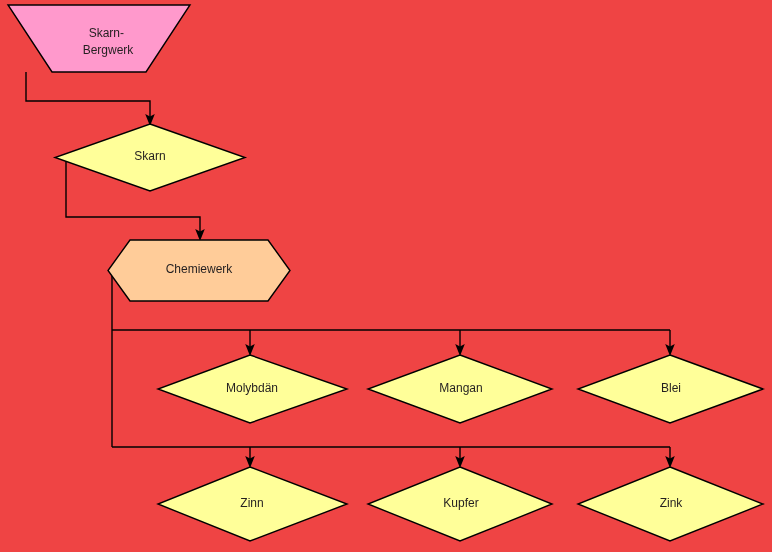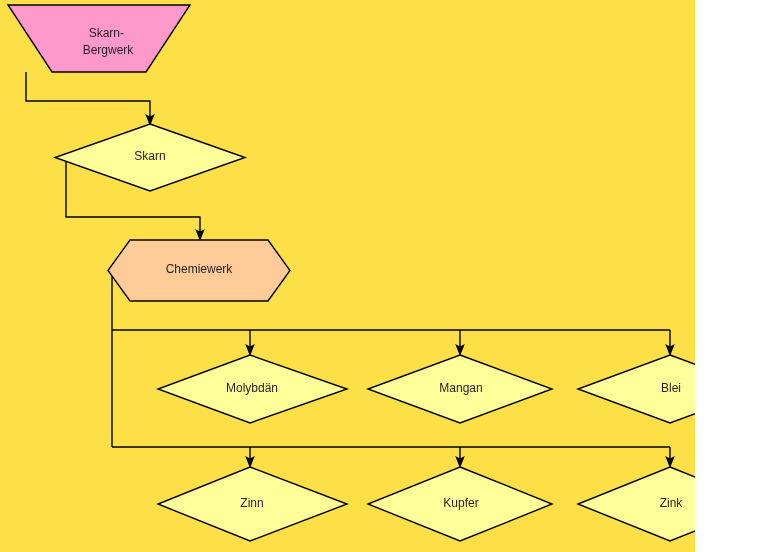--- a/index.html
+++ b/index.html
@@ -6,23 +6,23 @@
   html, body {
     margin: 0;
     padding: 0;
     background: #ffffff;
   }
   body {
     font-family: "Liberation Sans", sans-serif;
   }
   #canvas {
     position: relative;
-    width: 695px;
+    width: 772px;
     height: 552px;
-    background: #fde047;
+    background: #ef4444;
     overflow: hidden;
   }
   #flow-svg {
     position: absolute;
     left: 0;
     top: 0;
     width: 772px;
     height: 552px;
   }
   .node-shape {

